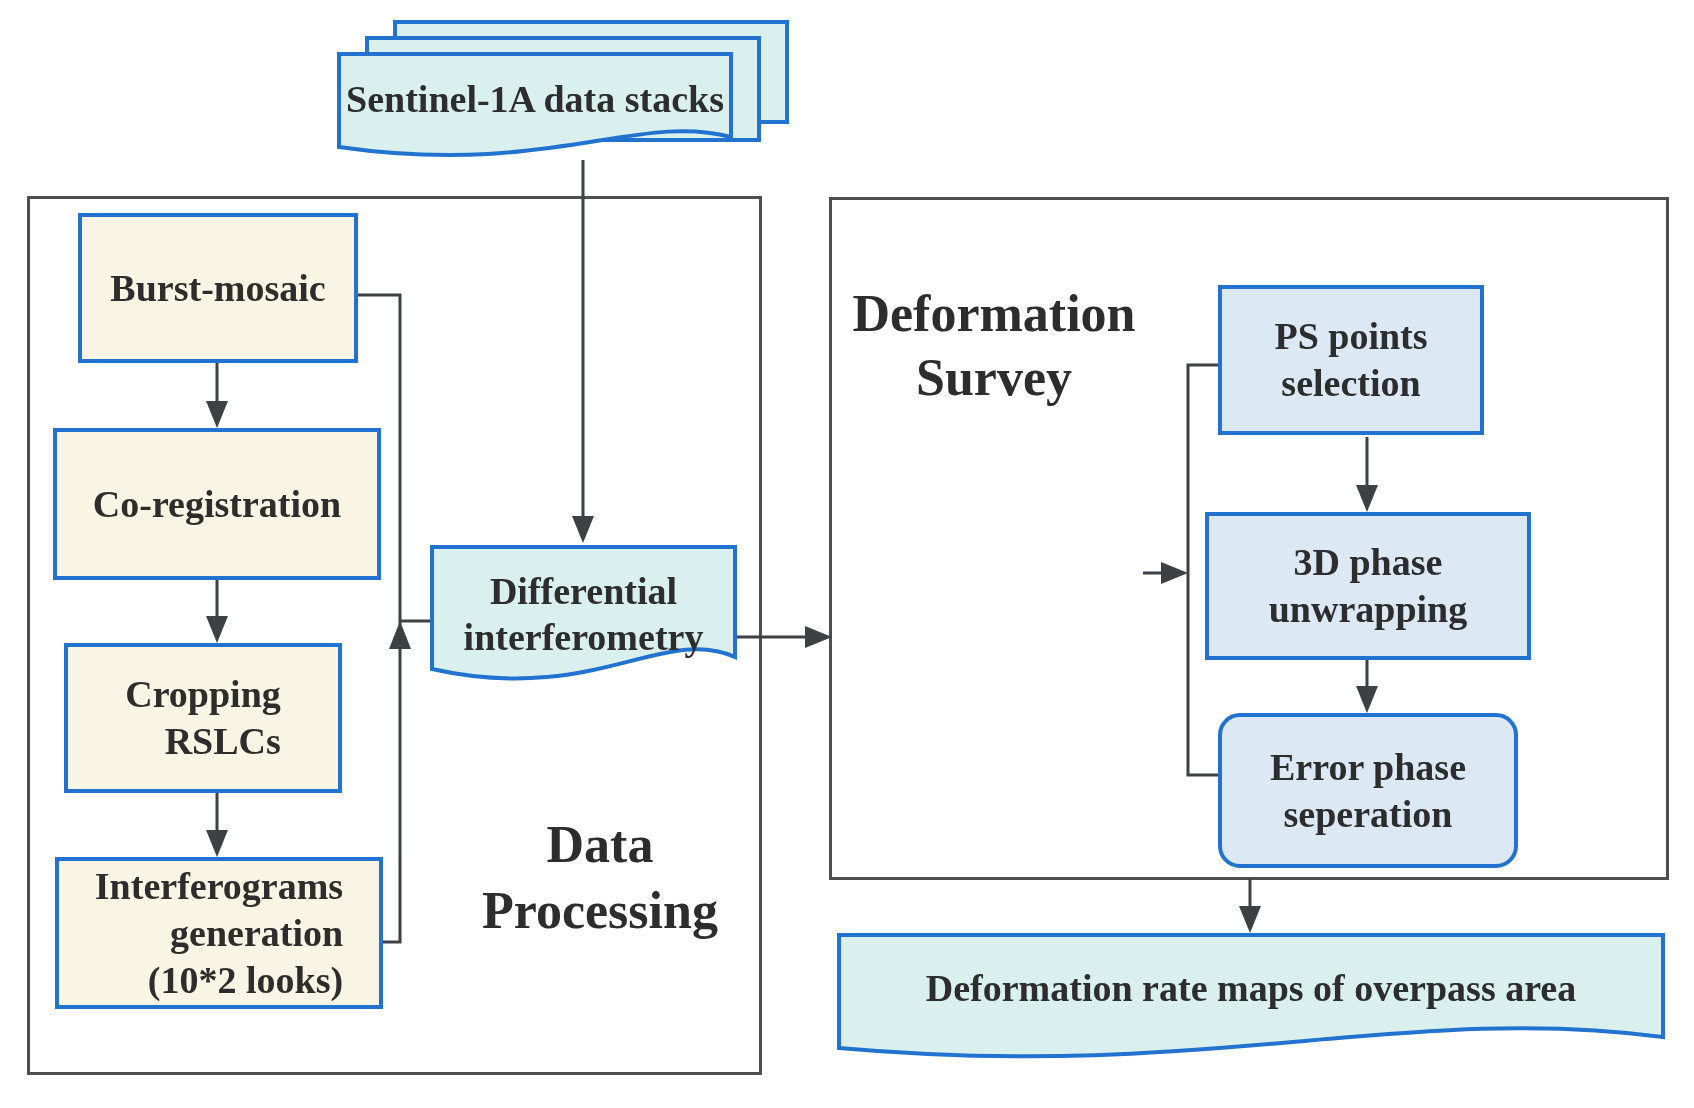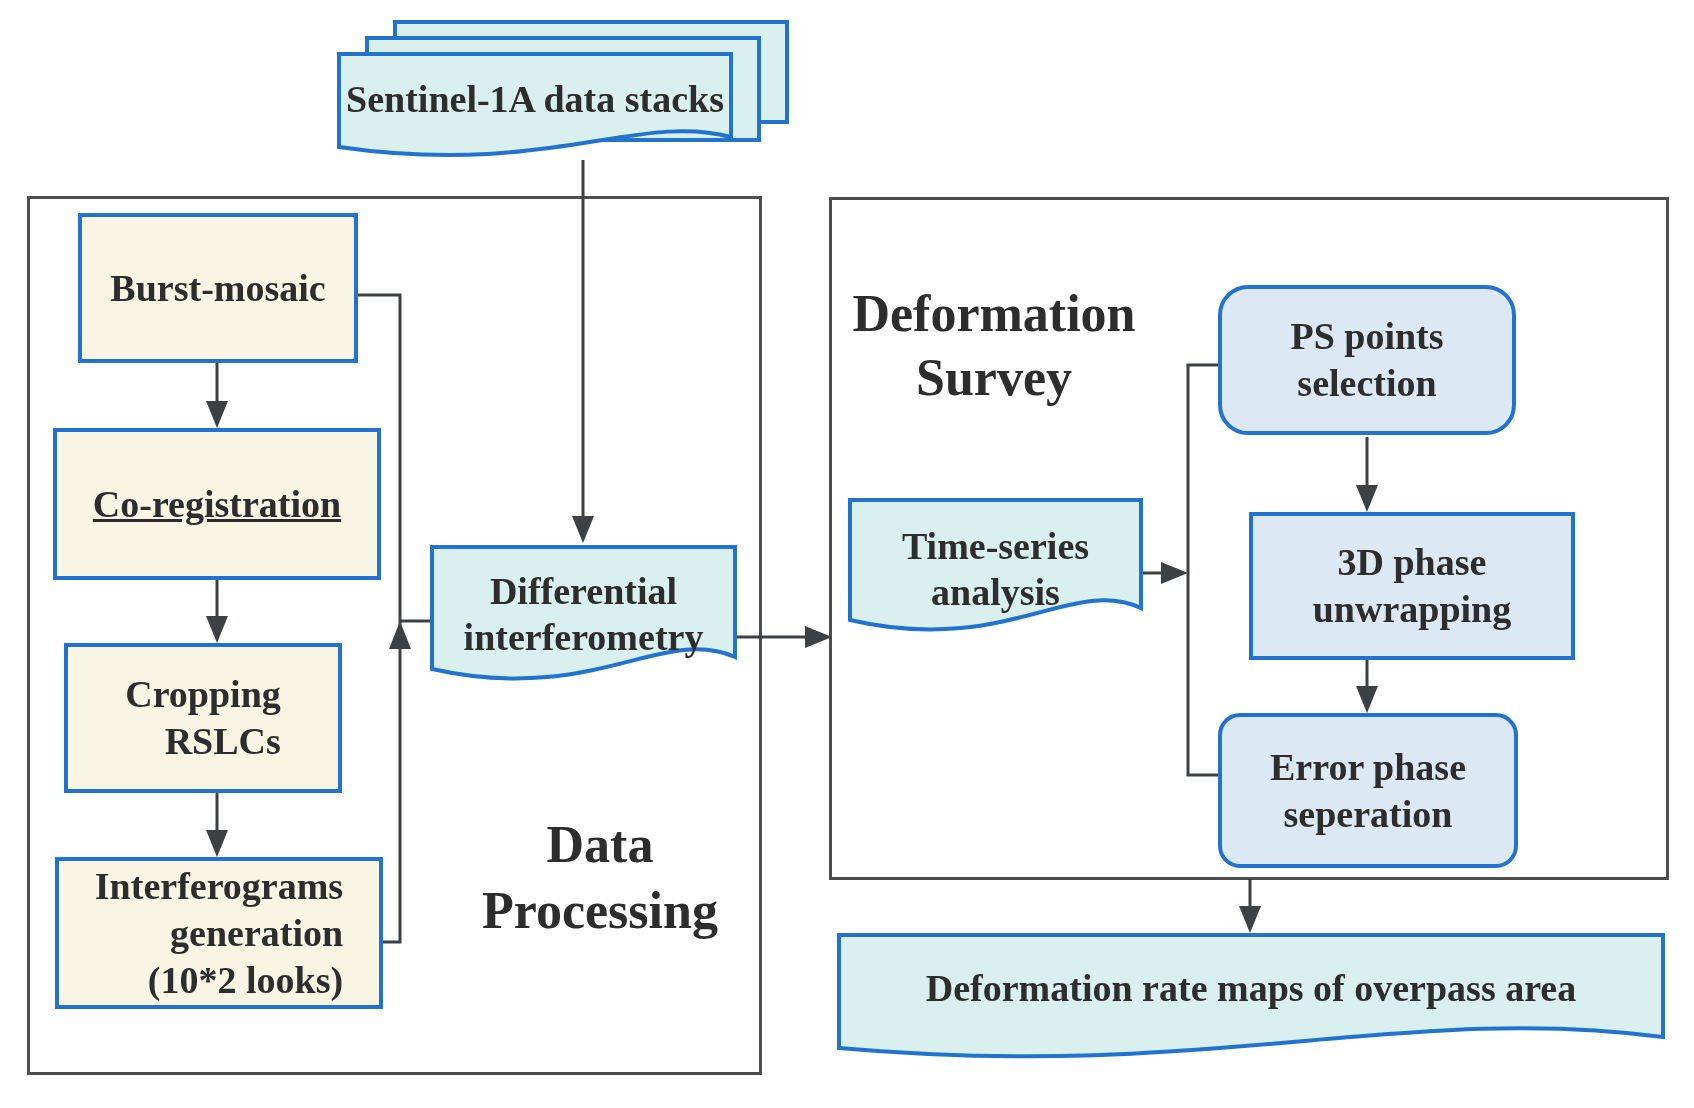--- a/index.html
+++ b/index.html
@@ -94,51 +94,44 @@
   <div class="sheet" style="left:393px;top:20px;width:396px;height:104px;"></div>
   <div class="sheet" style="left:365px;top:36px;width:396px;height:106px;"></div>
   <div class="doc" style="left:337px;top:52px;width:396px;height:116px;">
     <svg width="396" height="116" viewBox="0 0 396 116" preserveAspectRatio="none">
       <path class="doc-shape" d="M2,2 H394 V85 C300,60 210,125 2,95 Z"></path>
     </svg>
     <div class="doc-label" style="padding-bottom:22px;">Sentinel-1A data stacks</div>
   </div>
 
   <div class="node process" style="left:78px;top:213px;width:280px;height:150px;">Burst-mosaic</div>
-  <div class="node process" style="left:53px;top:428px;width:328px;height:152px;text-decoration:underline;">Co-registration</div>
+  <div class="node process" style="left:53px;top:428px;width:328px;height:152px;">Co-registration</div>
   <div class="node process" style="left:64px;top:643px;width:278px;height:150px;">Cropping
 RSLCs</div>
   <div class="node process" style="left:55px;top:857px;width:328px;height:152px;">Interferograms
 generation
 (10*2 looks)</div>
 
   <div class="doc" style="left:430px;top:545px;width:307px;height:155px;">
     <svg width="307" height="155" viewBox="0 0 307 155" preserveAspectRatio="none">
       <path class="doc-shape" d="M2,2 H305 V112 C233,80 163,160 2,124 Z"></path>
     </svg>
     <div class="doc-label" style="padding-bottom:18px;">Differential
 interferometry</div>
   </div>
 
   <div class="section-title" style="left:440px;top:812px;width:320px;">Data
 Processing</div>
   <div class="section-title" style="left:834px;top:282px;width:320px;line-height:64px;">Deformation
 Survey</div>
 
-  <div class="doc" style="left:848px;top:498px;width:295px;height:152px;">
-    <svg width="295" height="152" viewBox="0 0 295 152" preserveAspectRatio="none">
-      <path class="doc-shape" d="M2,2 H293 V110 C224,78 157,158 2,122 Z"></path>
-    </svg>
-    <div class="doc-label" style="padding-bottom:10px;">Time-series
-analysis</div>
-  </div>
 
-  <div class="node survey-step" style="left:1218px;top:285px;width:298px;height:150px;border-radius:30px;">PS points
+  <div class="node survey-step" style="left:1218px;top:285px;width:266px;height:150px;">PS points
 selection</div>
-  <div class="node survey-step" style="left:1205px;top:512px;width:326px;height:148px;margin-left:44px;">3D phase
+  <div class="node survey-step" style="left:1205px;top:512px;width:326px;height:148px;">3D phase
 unwrapping</div>
   <div class="node survey-step" style="left:1218px;top:713px;width:300px;height:155px;border-radius:22px;">Error phase
 seperation</div>
 
   <div class="doc" style="left:837px;top:933px;width:828px;height:142px;">
     <svg width="828" height="142" viewBox="0 0 828 142" preserveAspectRatio="none">
       <path class="doc-shape" d="M2,2 H826 V104 C563,70 373,148 2,115 Z"></path>
     </svg>
     <div class="doc-label" style="padding-bottom:32px;">Deformation rate maps of overpass area</div>
   </div>

